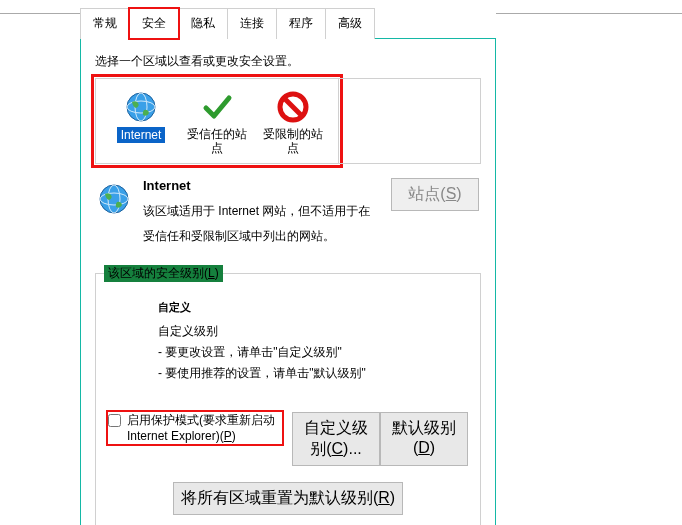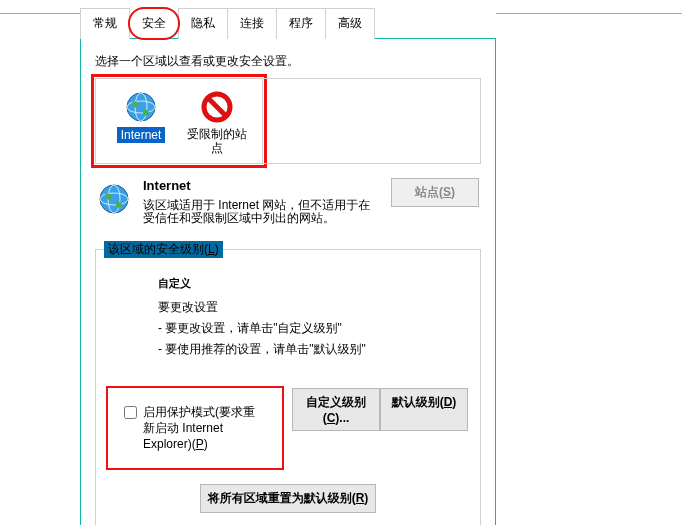--- a/index.html
+++ b/index.html
@@ -3,54 +3,54 @@
   <meta charset="utf-8">
   <style>
     * { box-sizing: border-box; margin: 0; padding: 0; }
     body { font-family: "Microsoft YaHei", "SimSun", Tahoma, sans-serif; font-size: 12px; background: #fff; color: #000; }
     .window { width: 682px; height: 525px; background: #fff; position: relative; }
     .topbar { height: 14px; border-bottom: 1px solid #aaa; }
     .dialog { position: absolute; left: 80px; top: 0; width: 416px; background: #fff; }
     
     .tabs { display: flex; margin-top: 8px; }
     .tab { padding: 6px 12px; border: 1px solid #d0d0d0; border-bottom: none; background: #fff; cursor: pointer; margin-right: -1px; font-size: 12px; position: relative; }
-    .tab.active { border-bottom: 1px solid #fff; z-index: 2; border-radius: 15px; }
+    .tab.active { border-bottom: 1px solid #fff; z-index: 2; }
     .tab.highlighted { outline: 2px solid #e11; outline-offset: -1px; }
     .tab-panel { border: 1px solid #14b8a6; padding: 14px 14px 14px 14px; margin-top: -1px; min-height: 480px; }
     
     .prompt { margin-bottom: 8px; }
     
     .zones-wrap { display: flex; }
     .zones { border: 1px solid #d0d0d0; display: flex; gap: 6px; padding: 8px 10px; }
     .zones.highlight { outline: 3px solid #e11; outline-offset: 1px; }
     .zone { width: 70px; text-align: center; cursor: pointer; padding-top: 2px;}
     .zone .icon { width: 36px; height: 36px; margin: 0 auto 2px; display:flex; align-items:center; justify-content:center;}
     .zone.selected .label { background: #0a64c8; color: #fff; padding: 1px 4px; display: inline-block; }
     .zone .label { font-size: 12px; line-height: 14px; }
     .zones-side { border: 1px solid #d0d0d0; border-left:none; flex: 1; }
     
     .zone-detail { display: flex; gap: 10px; margin-top: 10px; padding: 4px 2px; align-items: flex-start;}
     .zone-detail .icon { width: 36px; height: 36px; flex: none; margin-top:4px;}
     .zone-detail .text { flex: 1; }
     .zone-detail .text b { font-size: 13px; }
-    .zone-detail .desc { margin-top: 6px; line-height: 13px; }
-    .btn { background: #e8e8e8; border: 1px solid #b8b8b8; padding: 5px 7px; font-size: 12px; cursor: pointer; min-width: 88px; text-align: center; font-weight: bold; }
+    .zone-detail .desc { margin-top: 6px; line-height: 25px; }
+    .btn { background: #e8e8e8; border: 1px solid #b8b8b8; padding: 5px 7px; font-size: 16px; cursor: pointer; min-width: 88px; text-align: center; }
     .btn.disabled { color: #888; background: #efefef; cursor: default; }
     .sites-btn-wrap { margin-left:auto; align-self:flex-start;}
     
     .fieldset { border: 1px solid #d0d0d0; margin-top: 20px; padding: 26px 12px 18px 12px; position: relative; }
-    .fieldset .legend { position: absolute; top: -9px; left: 8px; background: #0369a1; padding: 0 4px; }
+    .fieldset .legend { position: absolute; top: -9px; left: 8px; background: #15803d; padding: 0 4px; }
     
     .level-block { margin-left: 50px; }
     .level-block b { font-size: 11px; }
     .level-block .sub { margin-top: 8px; }
     .level-block .line { margin-top: 4px; }
     
     .bottom-row { display: flex; align-items: flex-start; gap: 10px; margin-top: 30px; }
-    .protect { display: flex; align-items: flex-start; gap: 6px; padding: 16px; }
+    .protect { display: flex; align-items: flex-start; gap: 6px; padding: 0; }
     .protect.highlight { outline: 2px solid #e11; }
     .protect input { margin-top: 2px; }
     .protect .txt { line-height: 16px; }
     .btns-right { margin-left: auto; display: flex; }
     
     .reset-row { display: flex; justify-content: center; margin-top: 16px; }
     
     u { text-decoration: underline; }
   </style>
 </head>
@@ -82,20 +82,28 @@
                   <ellipse cx="17" cy="17" rx="6" ry="14" fill="none" stroke="#cfe9fb" stroke-width="1"></ellipse>
                   <path d="M8 12 Q12 10 14 13 Q16 16 12 18 Q9 17 8 12" fill="#4caf50"></path>
                   <path d="M20 20 Q24 19 25 23 Q23 27 19 25 Q18 22 20 20" fill="#4caf50"></path>
                 </svg>
             </div>
             <span class="label">Internet</span>
           </div>
           <div class="zone">
             <div class="icon">
               <svg width="34" height="34" viewBox="0 0 34 34">
+                  <path d="M6 18 L14 26 L29 8" fill="none" stroke="#2e9b2e" stroke-width="5" stroke-linecap="round" stroke-linejoin="round"></path>
+                </svg>
+            </div>
+            <span class="label">受信任的站点</span>
+          </div>
+          <div class="zone">
+            <div class="icon">
+              <svg width="34" height="34" viewBox="0 0 34 34">
                   <circle cx="17" cy="17" r="13" fill="#fff" stroke="#d11" stroke-width="5"></circle>
                   <line x1="8" y1="8" x2="26" y2="26" stroke="#d11" stroke-width="5"></line>
                 </svg>
             </div>
             <span class="label">受限制的站点</span>
           </div>
         </div>
         <div class="zones-side"></div>
       </div>
 
@@ -116,21 +124,21 @@
         <div class="sites-btn-wrap">
           <div class="btn disabled">站点(<u>S</u>)</div>
         </div>
       </div>
 
       <div class="fieldset">
         <div class="legend">该区域的安全级别(<u>L</u>)</div>
 
         <div class="level-block">
           <b>自定义</b>
-          <div class="sub">要更改设置</div>
+          <div class="sub">自定义级别</div>
           <div class="line">- 要更改设置，请单击"自定义级别"</div>
           <div class="line">- 要使用推荐的设置，请单击"默认级别"</div>
         </div>
 
         <div class="bottom-row">
           <label class="protect highlight">
             <input type="checkbox" style="">
             <span class="txt">启用保护模式(要求重新启动 Internet Explorer)(<u>P</u>)</span>
           </label>
           <div class="btns-right">

